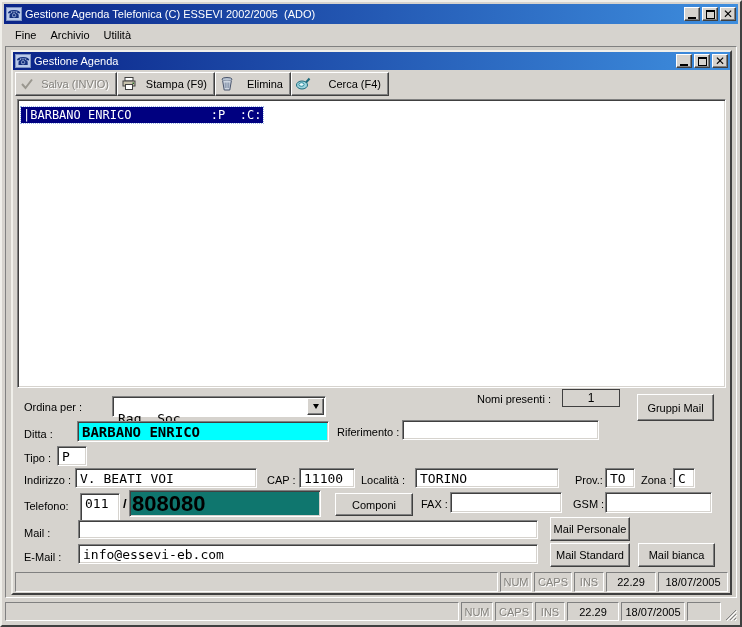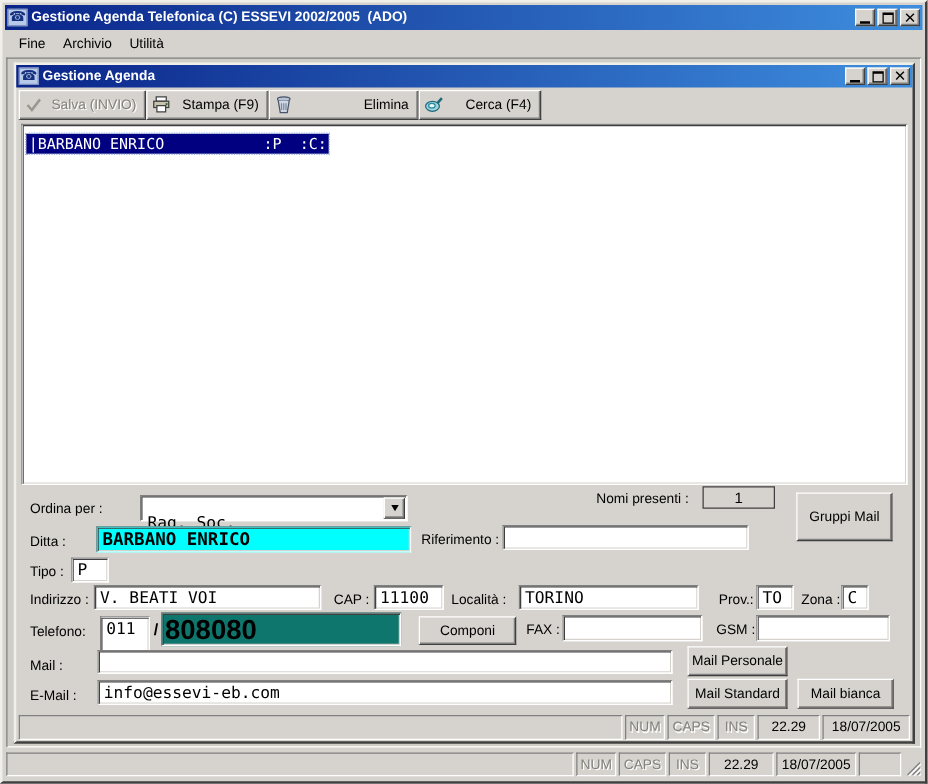--- a/index.html
+++ b/index.html
@@ -10,21 +10,21 @@
     border:2px solid; border-color:#f0efea #404040 #404040 #f0efea;
     font-family:"Liberation Sans", sans-serif; font-size:11px; color:#000;
     overflow:hidden;
   }
   
   .titlebar {
     display:flex; align-items:center; gap:3px; padding:0 2px;
     background:linear-gradient(to right,#0a2489,#3e8ede);
     height:20px;
   }
-  .titlebar .tb-text { flex:1; color:#fff; font-weight:bold; font-size:11px; white-space:pre; overflow:hidden; }
+  .titlebar .tb-text { flex:1; color:#fff; font-weight:normal; font-size:11px; white-space:pre; overflow:hidden; }
   .phone-icon {
     width:16px; height:14px; flex:none; display:flex; align-items:center; justify-content:center;
     background:#b9c9ea; border:1px solid #7d92c0; color:#14307e; font-size:11px; line-height:12px;
   }
   .wbtns { display:flex; gap:2px; flex:none; }
   .wbtn {
     width:16px; height:14px; background:#d6d3ce;
     border:1px solid; border-color:#fff #404040 #404040 #fff;
     box-shadow: inset -1px -1px 0 #808080;
     display:flex; align-items:center; justify-content:center;
@@ -179,21 +179,21 @@
           <span class="t-icon">
             <svg width="16" height="16">
               <rect x="4" y="1.5" width="8" height="3.5" fill="#fff" stroke="#404040"></rect>
               <rect x="2" y="5" width="12" height="5" fill="#c9c3ae" stroke="#404040"></rect>
               <rect x="4.5" y="8.5" width="7" height="5" fill="#fff" stroke="#404040"></rect>
               <rect x="11.5" y="6.5" width="1.5" height="1.5" fill="#2a6a2a"></rect>
             </svg>
           </span>
           <span class="t-label">Stampa (F9)</span>
         </div>
-        <div class="tool-btn" style="width:120px">
+        <div class="tool-btn" style="width:76px">
           <span class="t-icon">
             <svg width="16" height="16">
               <ellipse cx="8" cy="3.2" rx="5" ry="1.7" fill="#b7c3d3" stroke="#47536b"></ellipse>
               <path d="M3.6 4.5 L5.2 14 L10.8 14 L12.4 4.5" fill="#cfd7e2" stroke="#47536b"></path>
               <path d="M6.2 6.5 V12 M8 6.5 V12 M9.8 6.5 V12" stroke="#7a88a0" fill="none"></path>
             </svg>
           </span>
           <span class="t-label">Elimina</span>
         </div>
         <div class="tool-btn" style="width:98px">
@@ -215,21 +215,21 @@
       <div class="form">
         <span class="lbl" style="left:11px;top:13px">Ordina per :</span>
         <div class="combo" style="left:99px;top:8px;width:214px;height:21px">
           <span class="combo-text">Rag. Soc.</span>
           <span class="combo-btn">
               <span class="arrow-down"></span>
             </span>
         </div>
         <span class="lbl" style="left:464px;top:5px">Nomi presenti :</span>
         <div class="nomi-box" style="left:549px;top:1px;width:58px;height:18px">1</div>
-        <div class="btn3d" style="left:624px;top:6px;width:77px;height:39px">Gruppi Mail</div>
+        <div class="btn3d" style="left:624px;top:6px;width:77px;height:27px">Gruppi Mail</div>
 
         <span class="lbl" style="left:11px;top:40px">Ditta :</span>
         <div class="fld cyan" style="left:64px;top:33px;width:252px;height:21px">BARBANO ENRICO</div>
         <span class="lbl" style="left:324px;top:38px">Riferimento :</span>
         <div class="fld" style="left:389px;top:32px;width:197px;height:20px"></div>
 
         <span class="lbl" style="left:11px;top:64px">Tipo :</span>
         <div class="fld" style="left:44px;top:58px;width:30px;height:20px">P</div>
 
         <span class="lbl" style="left:11px;top:86px">Indirizzo :</span>

